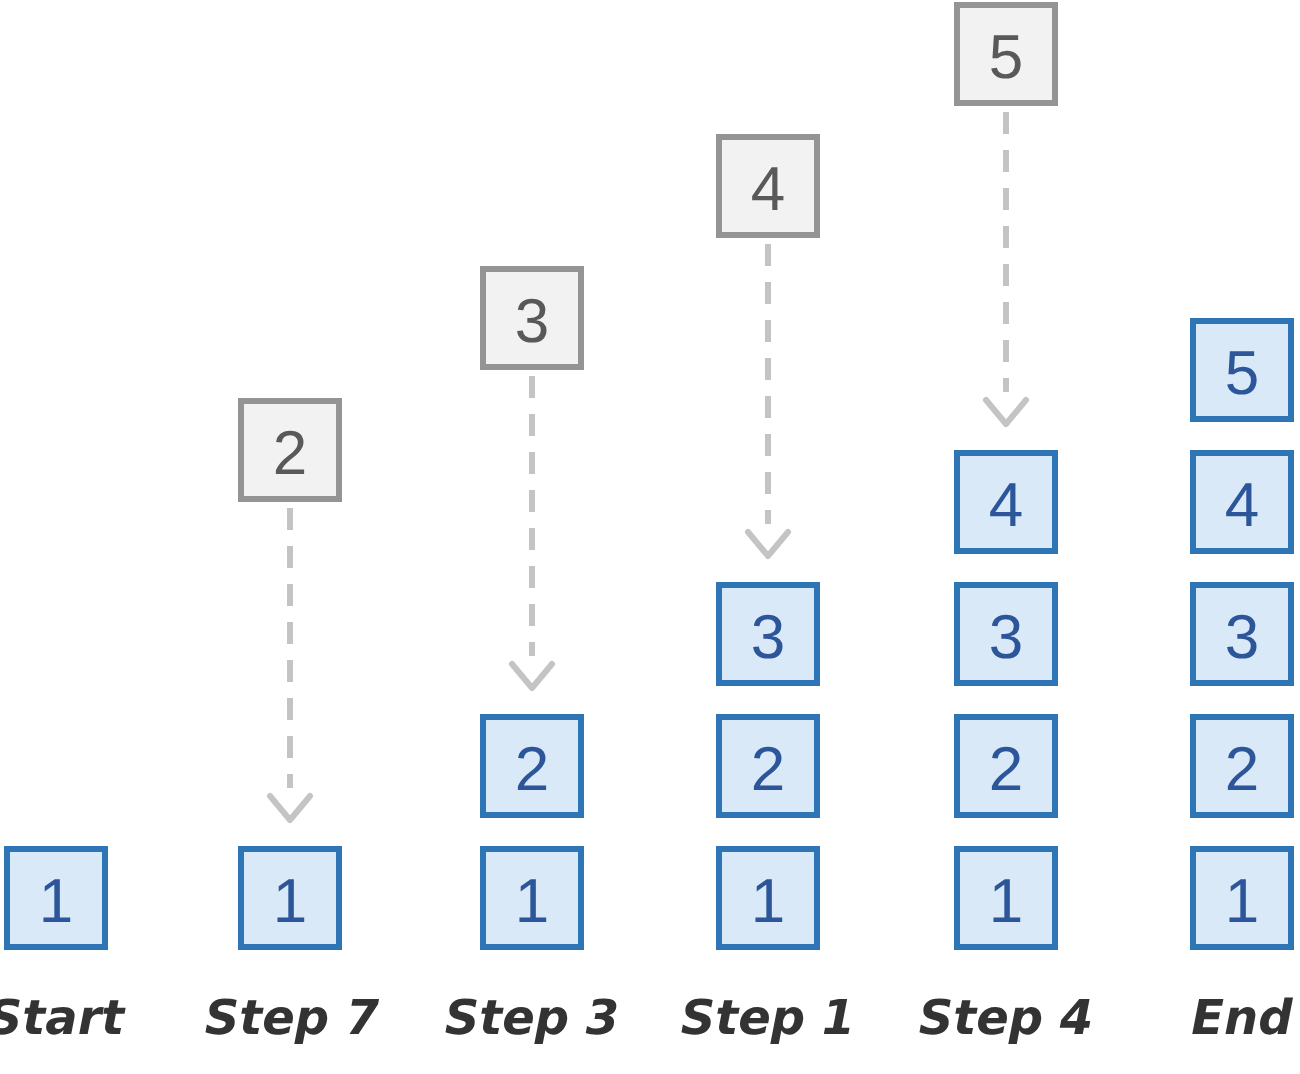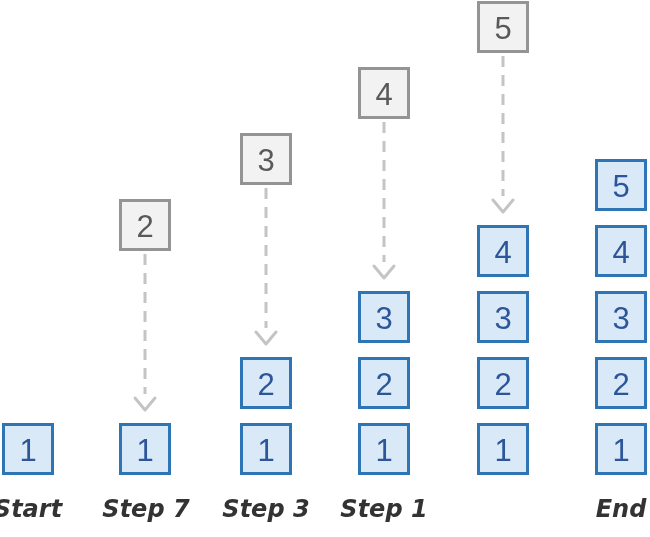--- a/index.html
+++ b/index.html
@@ -89,20 +89,21 @@
 
   <div class="box gray" style="left:477px;top:1px">5</div>
   <svg class="arrow" style="left:490px;top:56px" viewBox="0 0 26 160">
     <line x1="13" y1="0" x2="13" y2="140" stroke-dasharray="11 8"></line>
     <polyline points="3,144 13,156 23,144"></polyline>
   </svg>
   <div class="box blue" style="left:477px;top:225px">4</div>
   <div class="box blue" style="left:477px;top:291px">3</div>
   <div class="box blue" style="left:477px;top:357px">2</div>
   <div class="box blue" style="left:477px;top:423px">1</div>
+  <div class="col-label" style="left:441px">Step 4</div>
 
   <div class="box blue" style="left:595px;top:159px">5</div>
   <div class="box blue" style="left:595px;top:225px">4</div>
   <div class="box blue" style="left:595px;top:291px">3</div>
   <div class="box blue" style="left:595px;top:357px">2</div>
   <div class="box blue" style="left:595px;top:423px">1</div>
   <div class="col-label" style="left:559px">End</div>
 
 </div>
 

